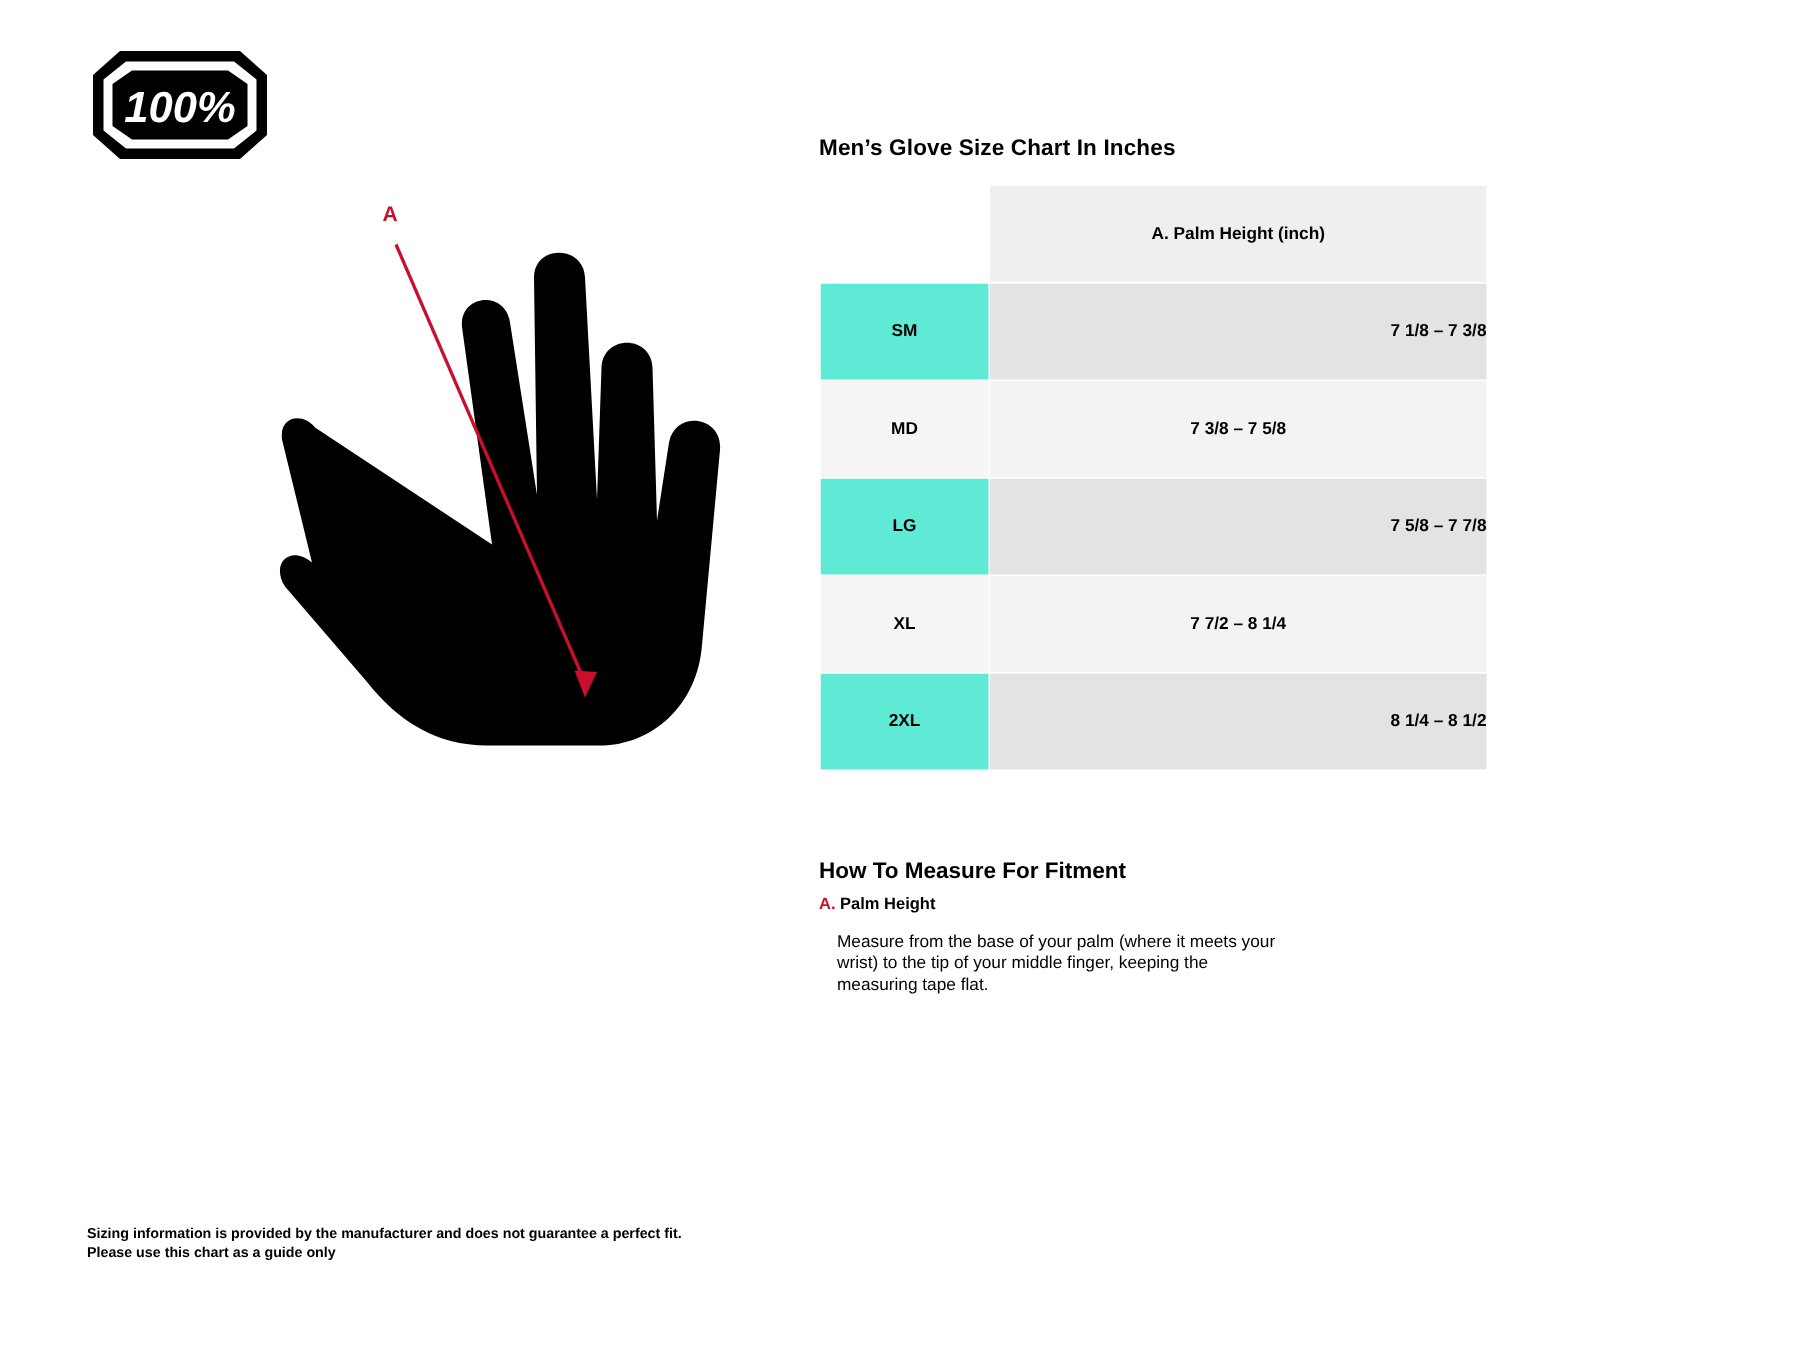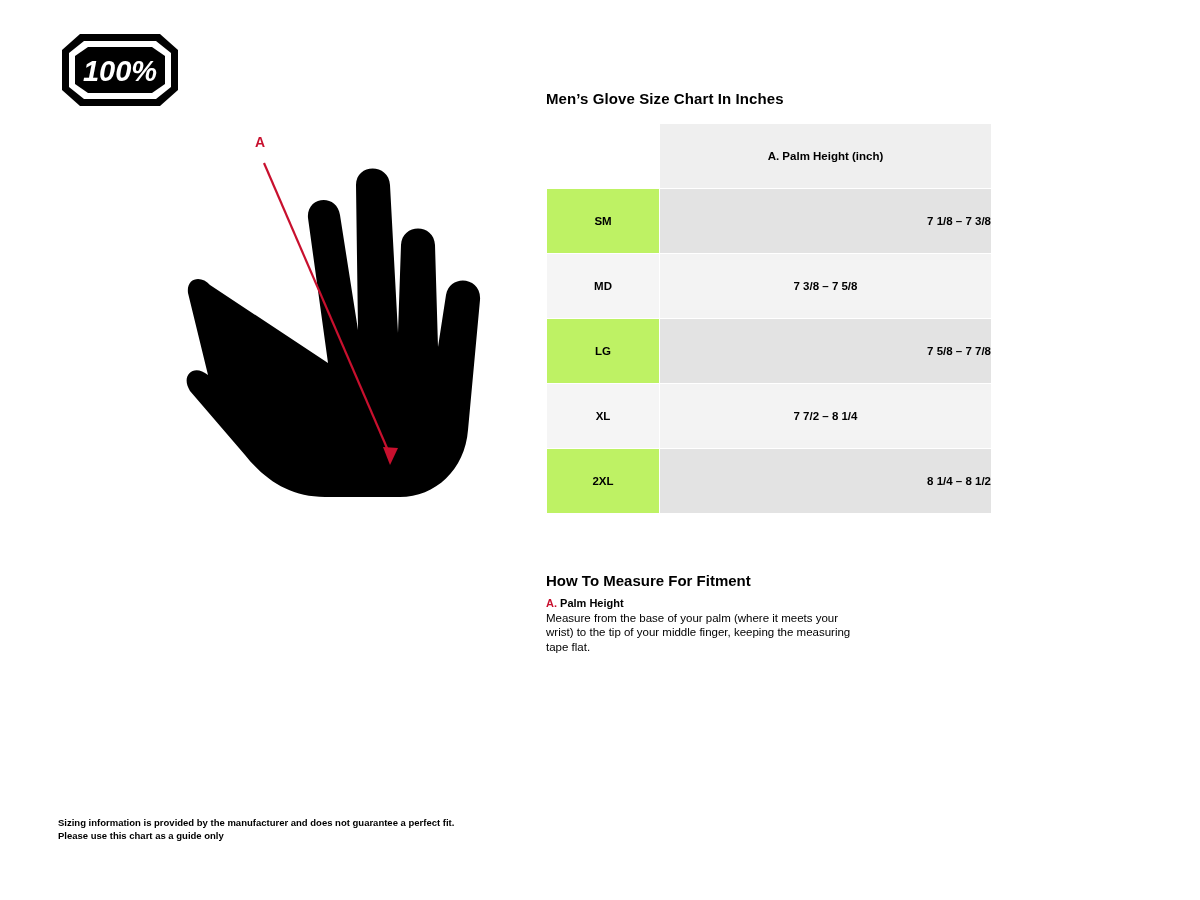--- a/index.html
+++ b/index.html
@@ -71,21 +71,21 @@
     font-weight: bold;
     text-align: center;
     vertical-align: middle;
     padding: 0;
   }
   table.size-table col.c1 { width: 113px; }
   table.size-table col.c2 { width: 332px; }
 
   .hdr-blank { background: #ffffff; border: none !important; }
   .hdr-cell  { background: #efefef; }
-  .row-odd .size-cell  { background: #bef264; }
+  .row-odd .size-cell  { background: #5eead4; }
   .row-odd .val-cell   { background: #e3e3e3; text-align: right; }
   .row-even .size-cell { background: #f5f5f5; }
   .row-even .val-cell  { background: #f3f3f3; }
 
   
   .howto {
     position: absolute;
     left: 546px;
     top: 572px;
     width: 320px;
@@ -97,21 +97,21 @@
   }
   .howto-sub {
     font-size: 11px;
     font-weight: bold;
     margin: 0 0 2px 0;
   }
   .howto-sub .letter { color: #c8102e; }
   .howto-body {
     font-size: 11.5px;
     line-height: 1.25;
-    margin: 0;
+    margin: 12px;
   }
 
   
   .footer {
     position: absolute;
     left: 58px;
     top: 817px;
     width: 600px;
     font-size: 9.5px;
     line-height: 1.35;

